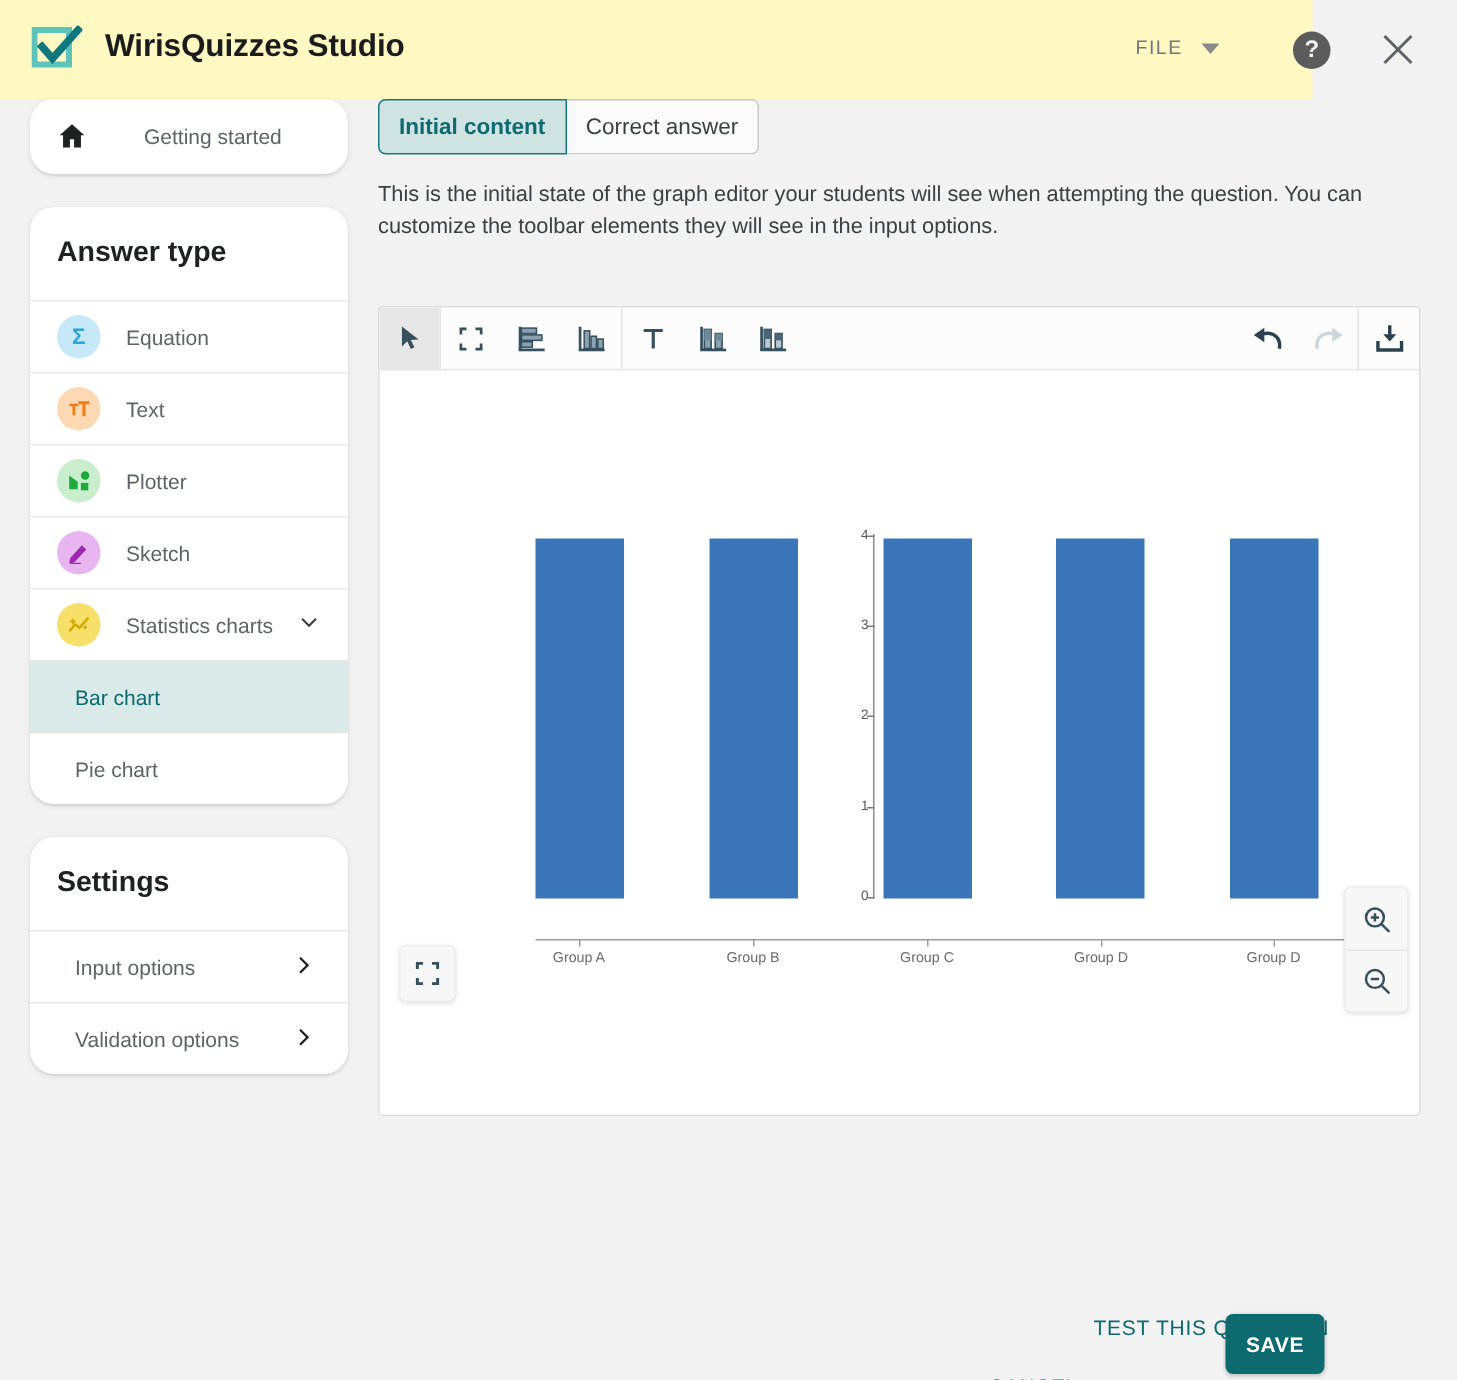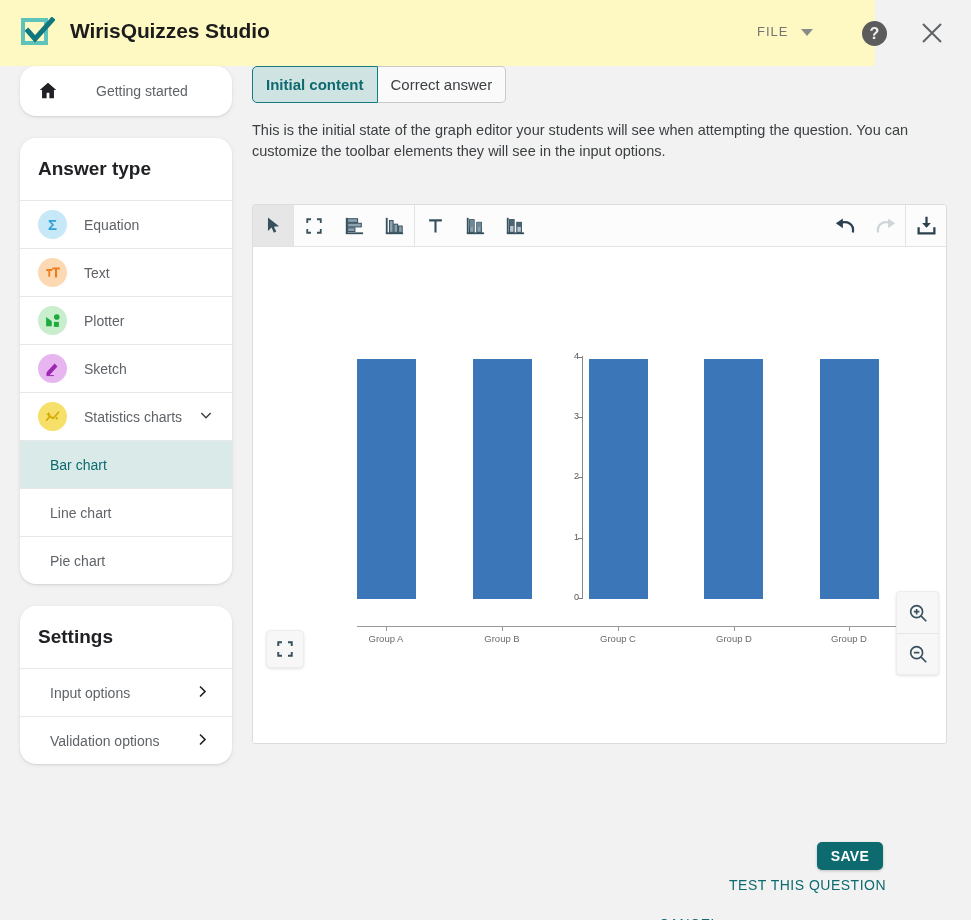--- a/index.html
+++ b/index.html
@@ -178,23 +178,23 @@
   .xtickmark { position: absolute; background: #9a9a9a; width: 1px; height: 5px; }
   .xlabel { position: absolute; font-size: 9.5px; color: #6b6b6b; text-align: center; }
 
   
   .footer { position: absolute; left: 0; top: 860px; width: 971px; height: 60px; }
   .txt-btn {
     position: absolute; font-size: 14px; letter-spacing: 0.5px;
     color: #0d6a6e; font-weight: 500; cursor: pointer; top: 17px;
   }
   .save-btn {
-    position: absolute; left: 883px; top: 842px;
+    position: absolute; left: 883px; top: 876px;
     transform: translateX(-100%);
-    width: 66px; height: 28px; border-radius: 5px;
+    width: 66px; height: 40px; border-radius: 5px;
     background: #0d6a6e; color: #ffffff;
     font-size: 14px; font-weight: bold; letter-spacing: 0.4px;
     display: flex; align-items: center; justify-content: center;
     cursor: pointer; box-shadow: 0 1px 3px rgba(0,0,0,0.2);
   }
 </style>
 </head>
 <body>
 
 <div class="header">
@@ -278,23 +278,20 @@
       <span class="ans-label">Statistics charts</span>
       <span class="chev-down">
         <svg width="16" height="16" viewBox="0 0 24 24">
             <path d="M5 9 L12 16 L19 9" stroke="#3c4043" stroke-width="2.2" fill="none"></path>
           </svg>
       </span>
     </div>
 
     <div class="sub-row active">
       <span>Bar chart</span>
-    </div>
-    <div class="sub-row">
-      <span>Line chart</span>
     </div>
     <div class="sub-row">
       <span>Pie chart</span>
     </div>
   </div>
 
   <div class="card">
     <div class="card-title">Settings</div>
     <div class="set-row">
       <span>Input options</span>

